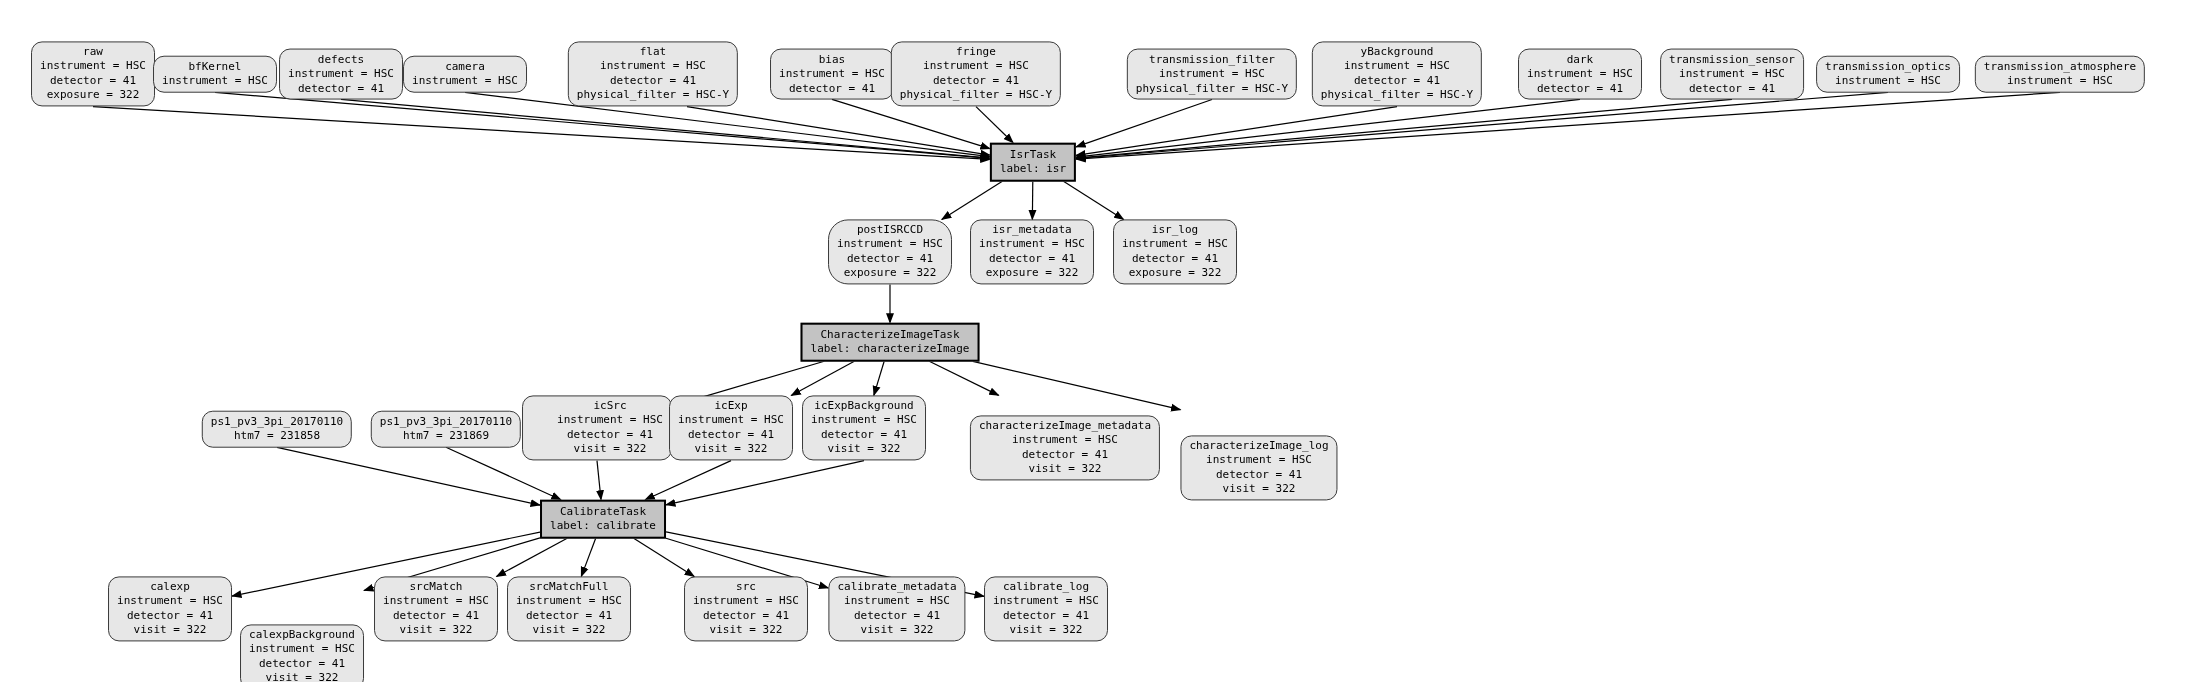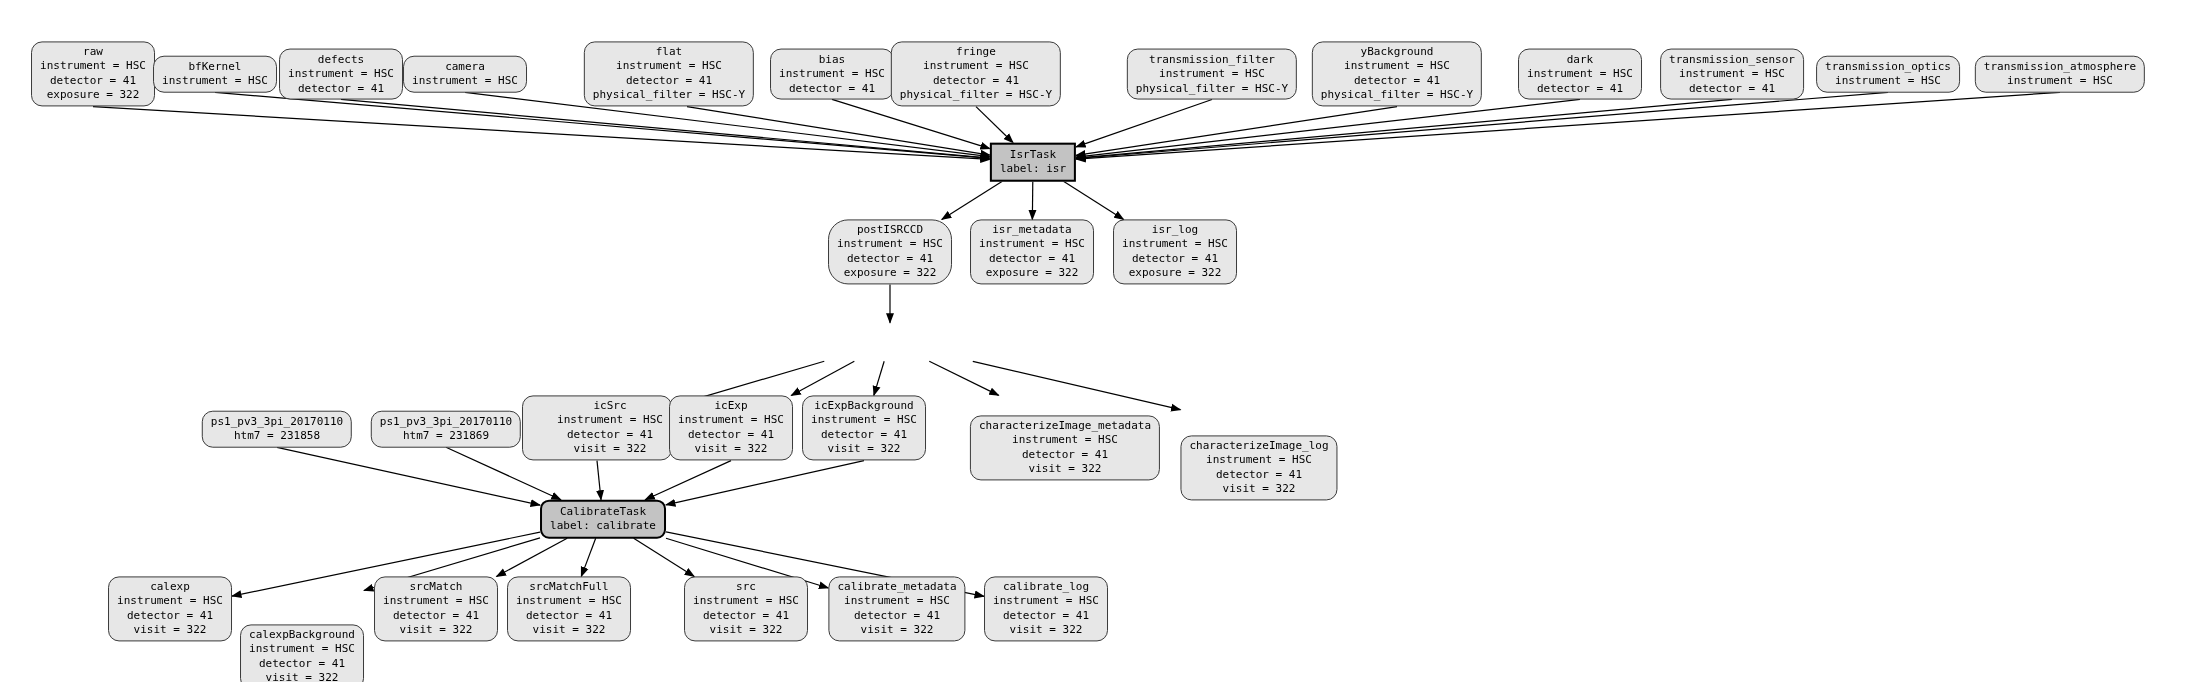--- a/index.html
+++ b/index.html
@@ -89,21 +89,21 @@
     </div>
     <div class="node" id="n-defects" style="left: 341px; top: 74px;">
       <div class="nline">defects</div>
       <div class="nline">instrument = HSC</div>
       <div class="nline">detector = 41</div>
     </div>
     <div class="node" id="n-camera" style="left: 465px; top: 74px;">
       <div class="nline">camera</div>
       <div class="nline">instrument = HSC</div>
     </div>
-    <div class="node" id="n-flat" style="left: 669px; top: 74px;">
+    <div class="node" id="n-flat" style="left: 653px; top: 74px;">
       <div class="nline">flat</div>
       <div class="nline">instrument = HSC</div>
       <div class="nline">detector = 41</div>
       <div class="nline">physical_filter = HSC-Y</div>
     </div>
     <div class="node" id="n-bias" style="left: 832px; top: 74px;">
       <div class="nline">bias</div>
       <div class="nline">instrument = HSC</div>
       <div class="nline">detector = 41</div>
     </div>
@@ -157,20 +157,24 @@
       <div class="nline">instrument = HSC</div>
       <div class="nline">detector = 41</div>
       <div class="nline">exposure = 322</div>
     </div>
     <div class="node" id="n-isr_log" style="left: 1175px; top: 252px;">
       <div class="nline">isr_log</div>
       <div class="nline">instrument = HSC</div>
       <div class="nline">detector = 41</div>
       <div class="nline">exposure = 322</div>
     </div>
+    <div class="node task" id="n-characterizeImage" style="left: 890px; top: 342px;">
+      <div class="nline">CharacterizeImageTask</div>
+      <div class="nline">label: characterizeImage</div>
+    </div>
     <div class="node" id="n-ps1_231858" style="left: 277px; top: 429px;">
       <div class="nline">ps1_pv3_3pi_20170110</div>
       <div class="nline">htm7 = 231858</div>
     </div>
     <div class="node" id="n-ps1_231869" style="left: 446px; top: 429px;">
       <div class="nline">ps1_pv3_3pi_20170110</div>
       <div class="nline">htm7 = 231869</div>
     </div>
     <div class="node" id="n-icSrc" style="left: 597px; top: 428px; padding-left: 34px;">
       <div class="nline">icSrc</div>
@@ -195,21 +199,21 @@
       <div class="nline">instrument = HSC</div>
       <div class="nline">detector = 41</div>
       <div class="nline">visit = 322</div>
     </div>
     <div class="node" id="n-characterizeImage_log" style="left: 1259px; top: 428px; margin-top: 40px;">
       <div class="nline">characterizeImage_log</div>
       <div class="nline">instrument = HSC</div>
       <div class="nline">detector = 41</div>
       <div class="nline">visit = 322</div>
     </div>
-    <div class="node task" id="n-calibrate" style="left: 603px; top: 519px; border-radius: 9px;">
+    <div class="node task" id="n-calibrate" style="left: 603px; top: 519px;">
       <div class="nline">CalibrateTask</div>
       <div class="nline">label: calibrate</div>
     </div>
     <div class="node" id="n-calexp" style="left: 170px; top: 609px;">
       <div class="nline">calexp</div>
       <div class="nline">instrument = HSC</div>
       <div class="nline">detector = 41</div>
       <div class="nline">visit = 322</div>
     </div>
     <div class="node" id="n-calexpBackground" style="left: 302px; top: 609px; margin-top: 48px;">

